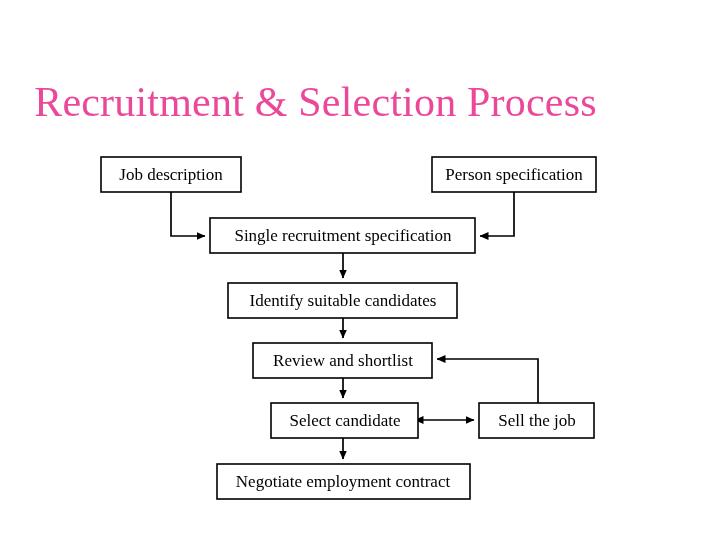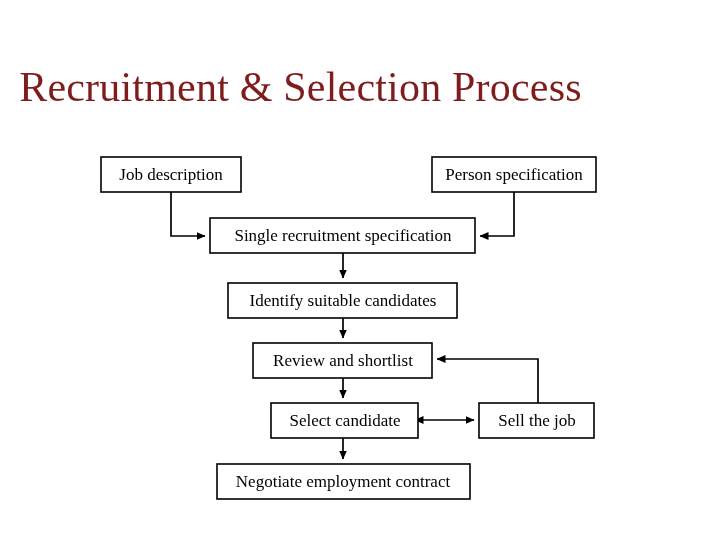--- a/index.html
+++ b/index.html
@@ -24,22 +24,22 @@
   #slide-title {
     position: absolute;
     left: 0;
     top: 64px;
     width: 601px;
     text-align: center;
     font-family: "Liberation Serif", "DejaVu Serif", serif;
     font-size: 42px;
     font-weight: normal;
     letter-spacing: 0.2px;
-    color: #7f1d1d;
-    margin: 0;
+    color: #ec4899;
+    margin: 15px;
     line-height: 1.12;
     white-space: nowrap;
   }
   #flow-svg {
     position: absolute;
     left: 0;
     top: 0;
     width: 721px;
     height: 541px;
     display: block;

